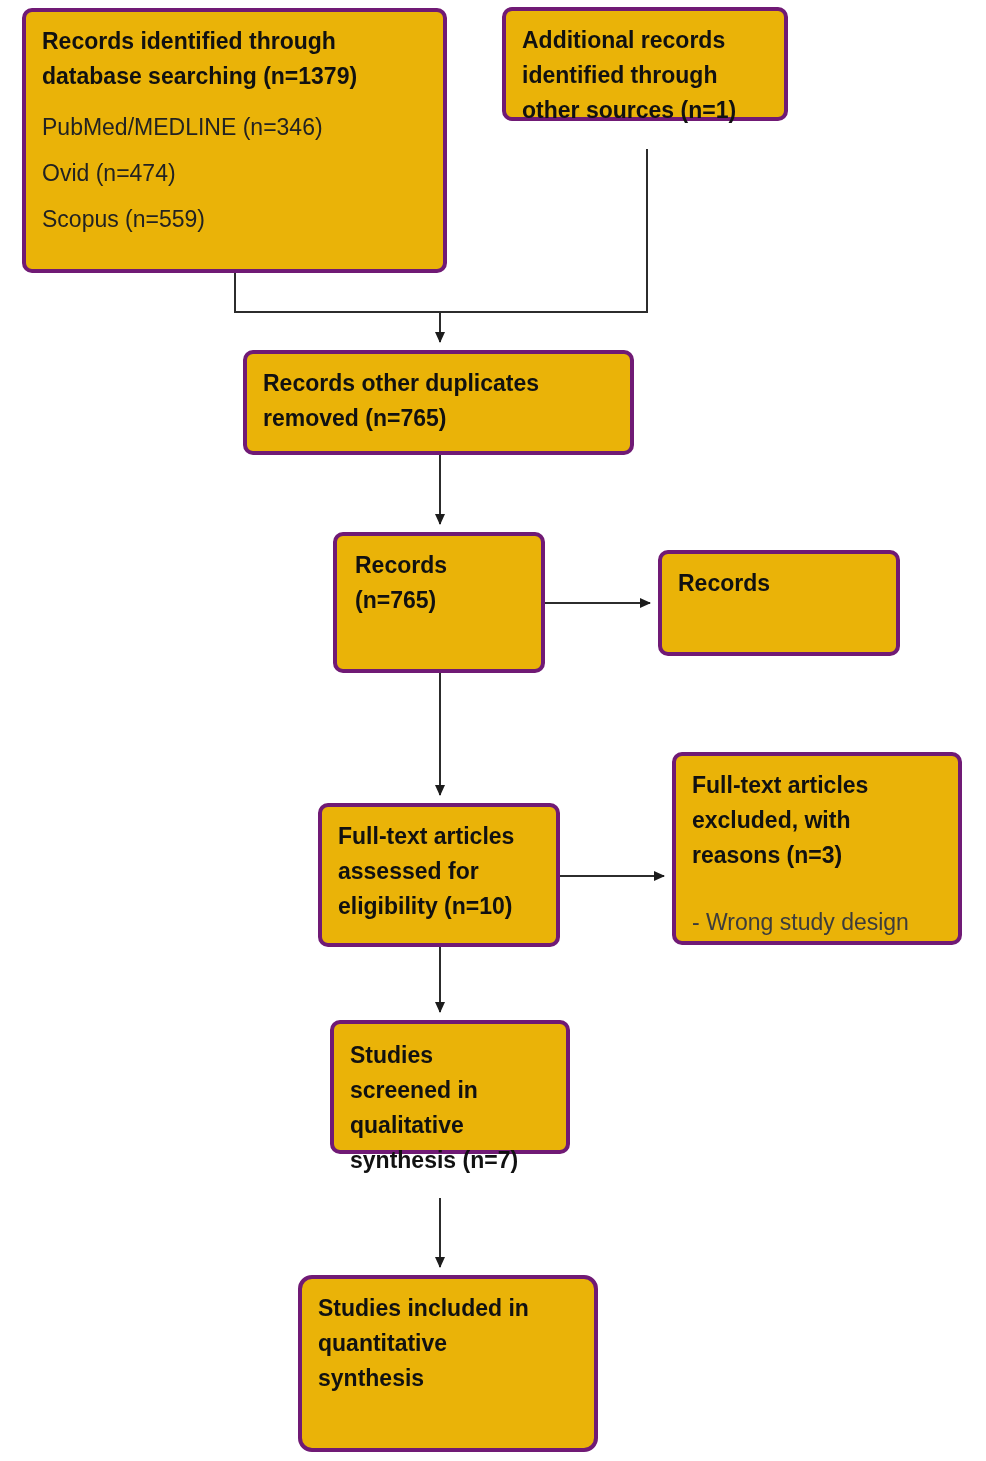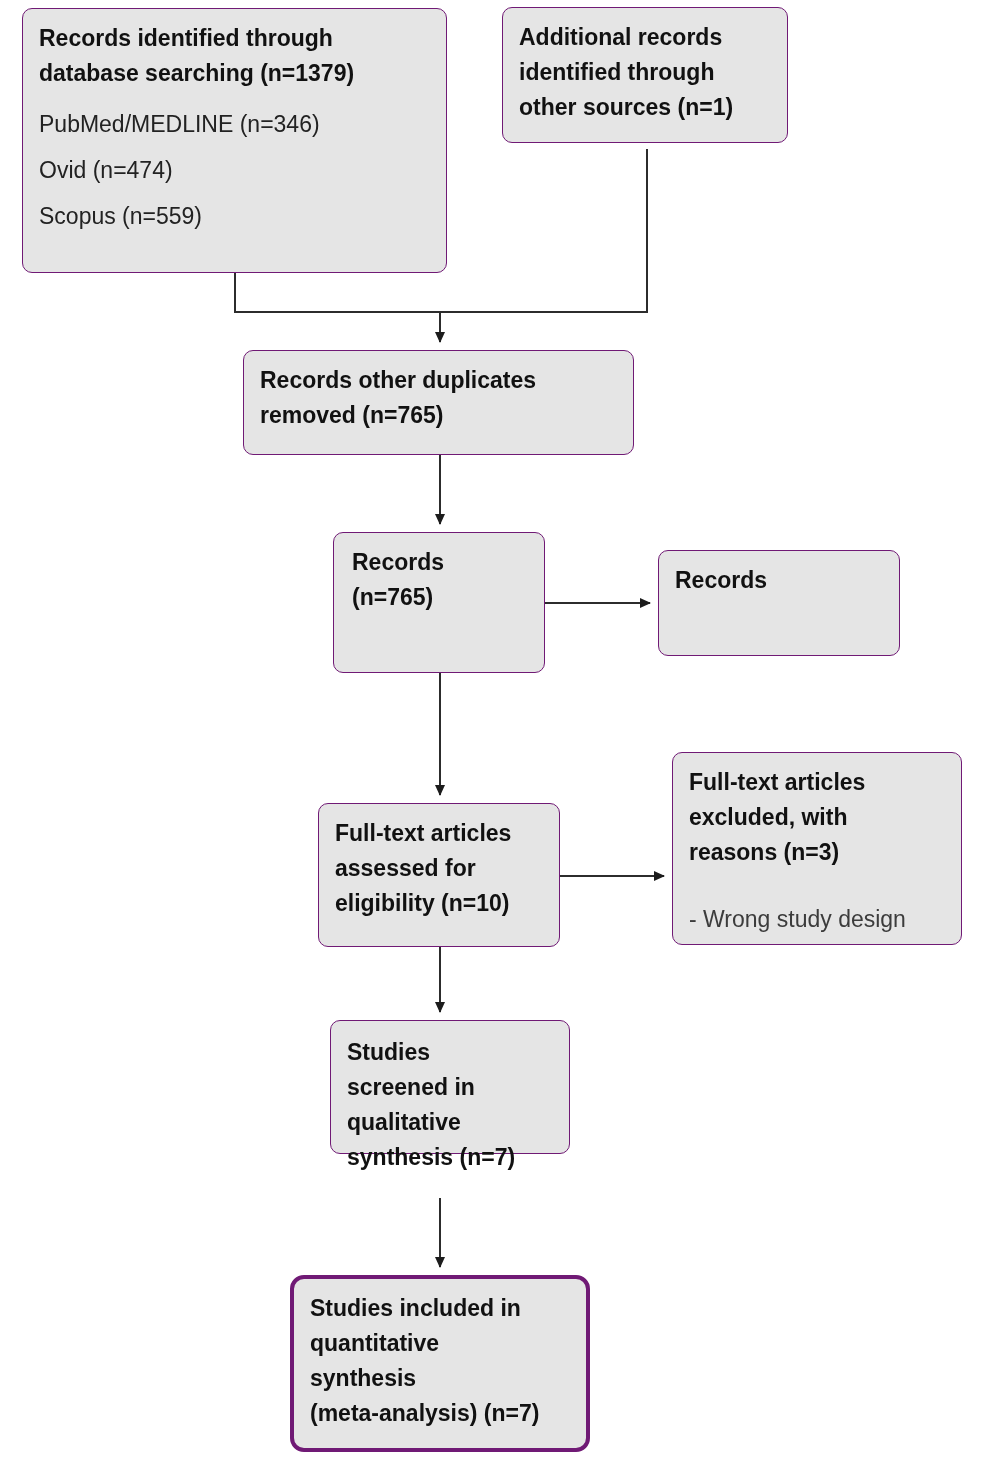--- a/index.html
+++ b/index.html
@@ -18,35 +18,36 @@
   }
   .connectors {
     position: absolute;
     left: 0;
     top: 0;
     z-index: 1;
   }
   .box {
     position: absolute;
     box-sizing: border-box;
-    background: #e5e5e5;
-    border: 1px solid #701a75;
+    background: #eab308;
+    border: 4px solid #701a75;
     border-radius: 10px;
     font-size: 23px;
     font-weight: 700;
     z-index: 2;
     padding: 12px 16px;
   }
   .box .line {
     line-height: 35px;
     white-space: nowrap;
   }
   .box--thick {
     border-width: 4px;
     border-radius: 14px;
+    margin-left: 8px;
   }
   .sources {
     margin-top: 18px;
   }
   .sources .src {
     font-weight: 400;
     line-height: 30px;
     margin-top: 16px;
     color: #222222;
     white-space: nowrap;
@@ -87,21 +88,21 @@
         <div class="line">Records identified through</div>
         <div class="line">database searching (n=1379)</div>
       </div>
     <div class="sources">
         <div class="src">PubMed/MEDLINE (n=346)</div>
         <div class="src">Ovid (n=474)</div>
         <div class="src">Scopus (n=559)</div>
       </div>
   </div>
 
-  <div class="box" style="left:502px; top:7px; width:286px; height:136px; ">
+  <div class="box" style="left:502px; top:7px; width:286px; height:114px; ">
     <div>
         <div class="line">Additional records</div>
         <div class="line">identified through</div>
         <div class="line">other sources (n=1)</div>
       </div>
   </div>
 
   <div class="box" style="left:243px; top:350px; width:391px; height:105px;">
     <div>
         <div class="line">Records other duplicates</div>
@@ -146,17 +147,16 @@
         <div class="line">qualitative</div>
         <div class="line">synthesis (n=7)</div>
       </div>
   </div>
 
   <div class="box box--thick" style="left:290px; top:1275px; width:300px; height:177px;">
     <div>
         <div class="line">Studies included in</div>
         <div class="line">quantitative</div>
         <div class="line">synthesis</div>
-        <div class="line">(meta-analysis) (n=7)</div>
       </div>
   </div>
 
 </div>
 
 </body></html>

